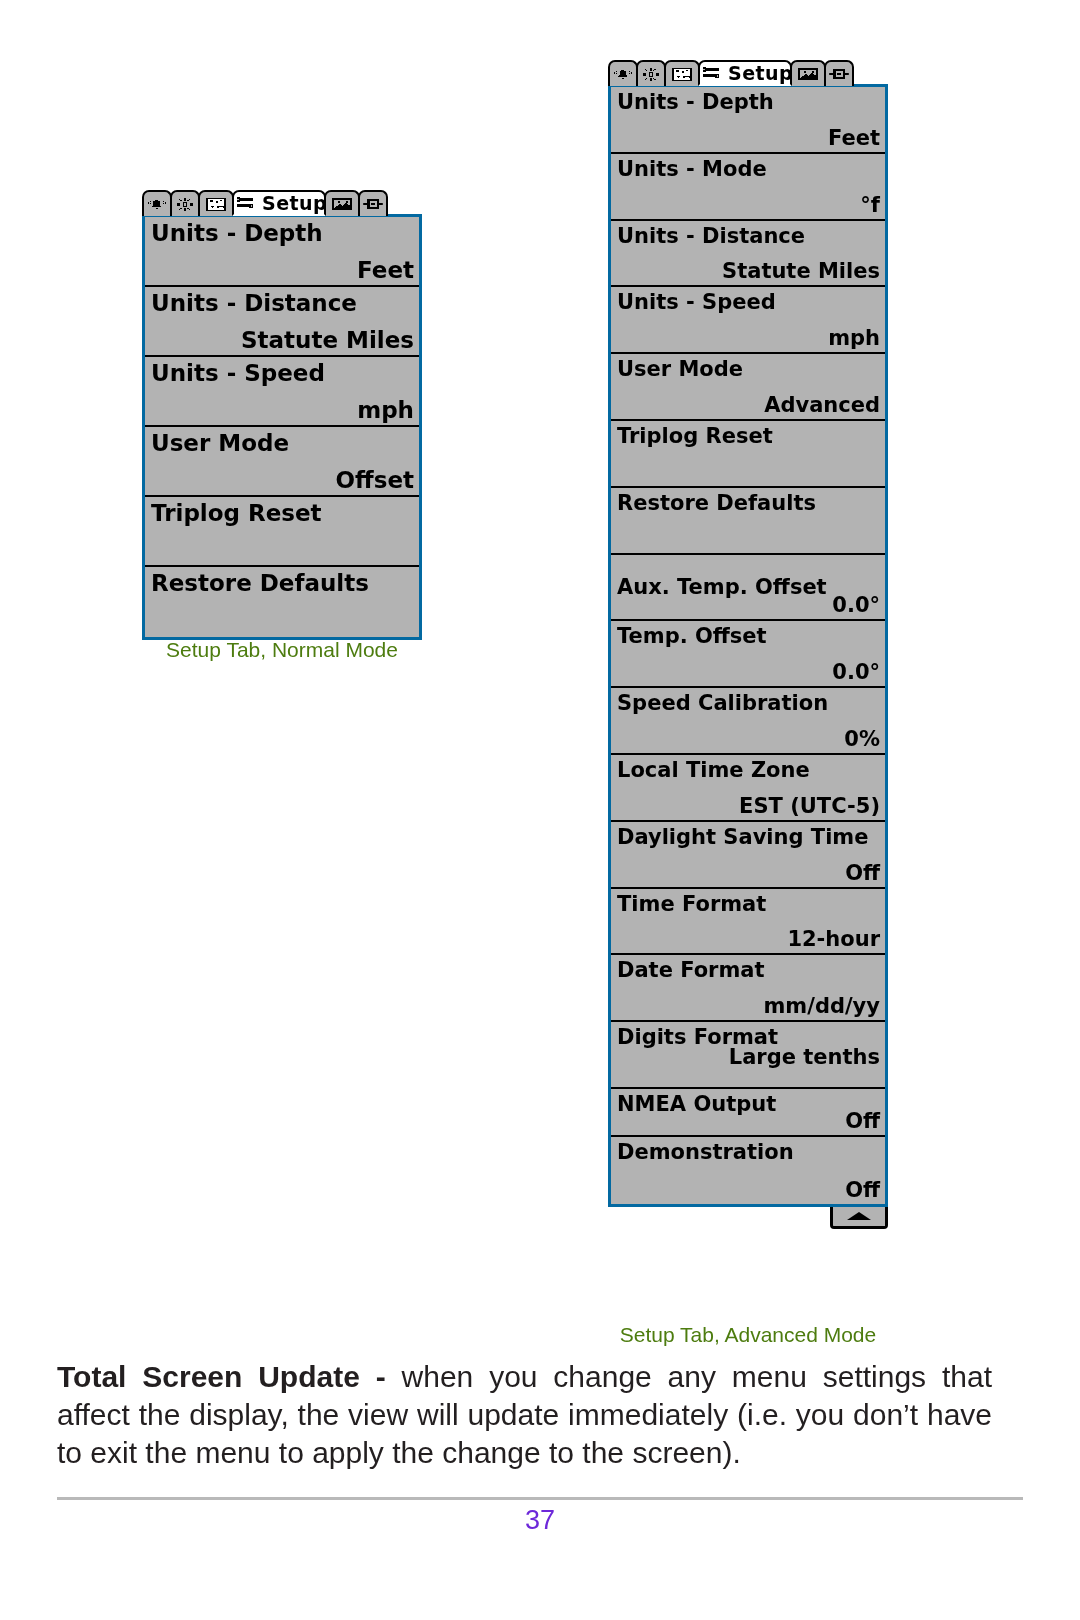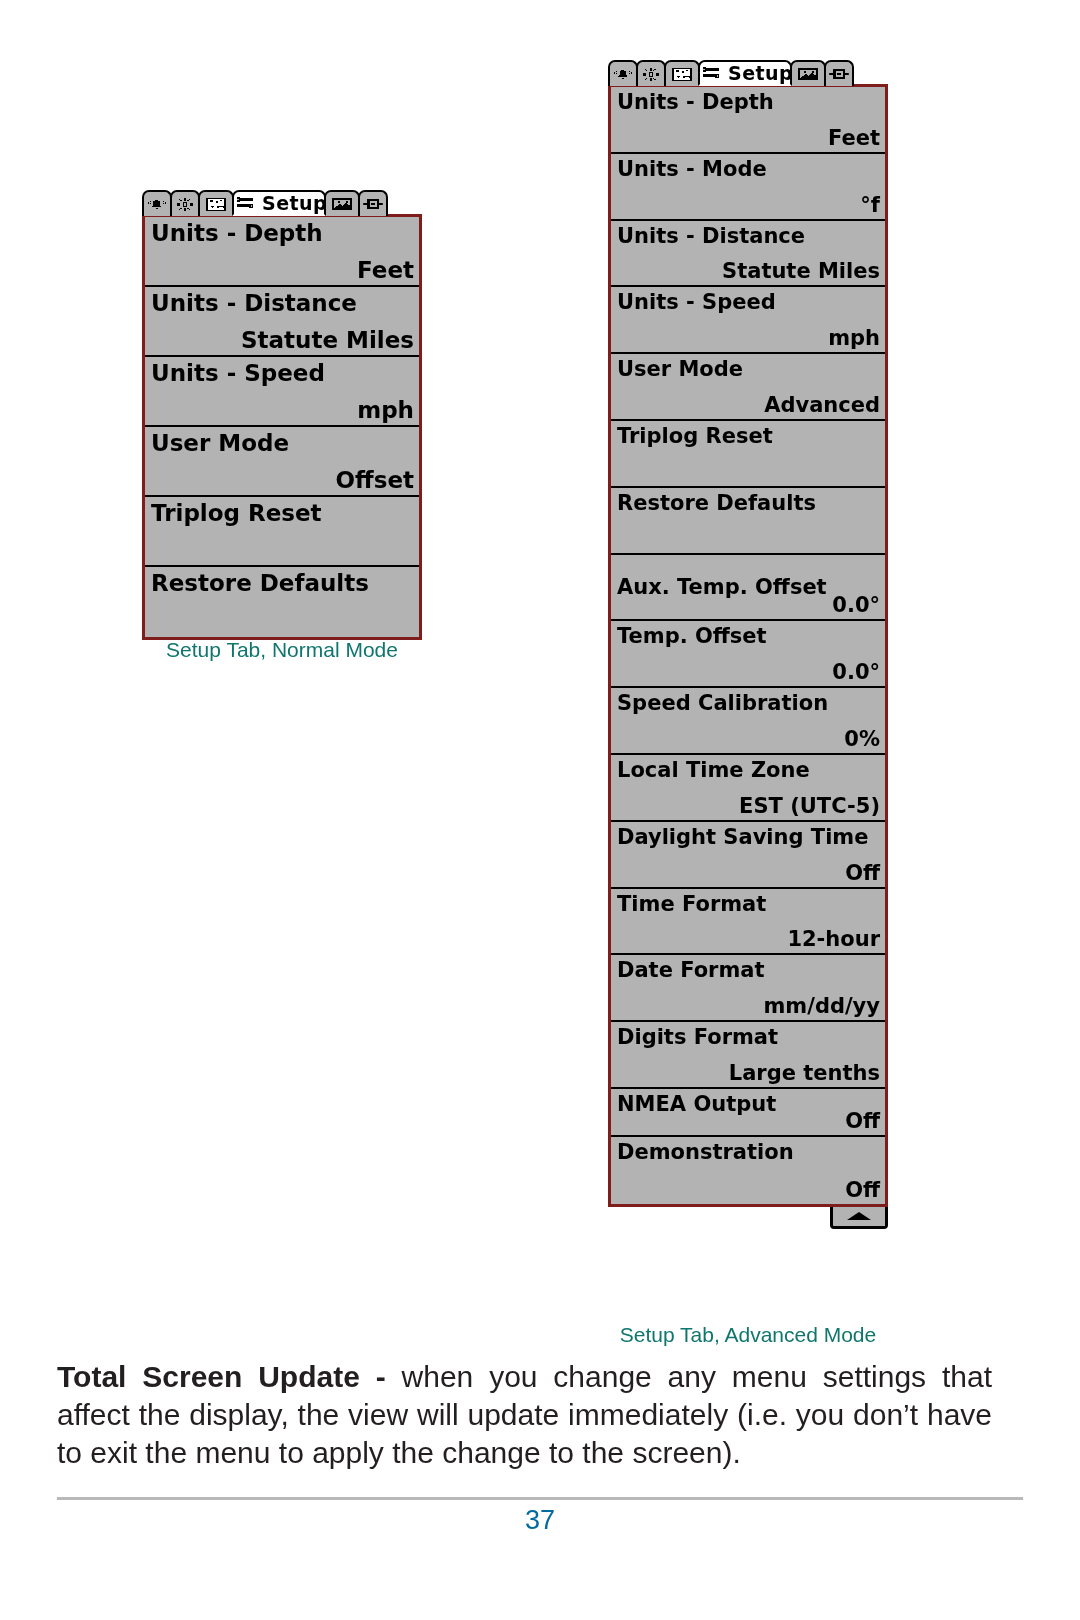--- a/index.html
+++ b/index.html
@@ -55,21 +55,21 @@
 
   
   .ic {
     display: inline-block;
     position: relative;
     line-height: 0;
   }
 
   .menu-box {
     box-sizing: border-box;
-    border: 3px solid #7f1d1d;
+    border: 3px solid #0369a1;
     background: #000000;
     position: relative;
     margin-top: -2px;
     z-index: 2;
   }
   .row {
     box-sizing: border-box;
     border-bottom: 2px solid #000000;
     background: #b3b3b3;
     position: relative;
@@ -90,21 +90,21 @@
     color: #000;
     white-space: nowrap;
     text-align: right;
   }
 
   .caption {
     position: absolute;
     text-align: center;
     font-family: "Liberation Sans", sans-serif;
     font-size: 21px;
-    color: #0f766e;
+    color: #4d7c0f;
     white-space: nowrap;
   }
 
   .scroll-arrow {
     position: absolute;
     box-sizing: border-box;
     background: #b3b3b3;
     border: 3px solid #000000;
     border-top: none;
     border-bottom-left-radius: 4px;
@@ -137,21 +137,21 @@
     background: #b9b9b9;
   }
   .pagenum {
     position: absolute;
     left: 0;
     top: 1505px;
     width: 1080px;
     text-align: center;
     font-family: "Liberation Sans", sans-serif;
     font-size: 27px;
-    color: #0369a1;
+    color: #6d28d9;
   }
 </style>
 </head>
 <body>
 
 <div class="lcd" id="normal-lcd" style="left:142px; top:190px; width:280px;">
   <div class="lcd-tabs" id="normal-tabs">
       <div class="tab" style="width: 30px; height: 26px; padding: 0px 3px;">
         <span class="ic" style="transform: scale(0.7); display: inline-block;"><svg width="26" height="20" viewBox="0 0 26 20" shape-rendering="crispEdges">
             <path d="M11 4h4v1h1v1h1v5h1v2h1v1H6v-1h1v-2h1V6h1V5h1z" fill="#000"></path>
@@ -347,21 +347,21 @@
       <div class="row" style="height: 66.8px;">
         <div class="row-label" style="left: 6px; top: 3px; font-size: 21px;">Time Format</div>
         <div class="row-value" style="right: 5px; bottom: 2px; font-size: 21px;">12-hour</div>
       </div>
       <div class="row" style="height: 66.8px; padding-left: 8px;">
         <div class="row-label" style="left: 6px; top: 3px; font-size: 21px;">Date Format</div>
         <div class="row-value" style="right: 5px; bottom: 2px; font-size: 21px;">mm/dd/yy</div>
       </div>
       <div class="row" style="height: 66.8px;">
         <div class="row-label" style="left: 6px; top: 3px; font-size: 21px;">Digits Format</div>
-        <div class="row-value" style="right: 5px; bottom: 2px; font-size: 21px;">Large tenths</div>
+        <div class="row-value" style="right: 5px; bottom: 18px; font-size: 21px;">Large tenths</div>
       </div>
       <div class="row" style="height: 48px;">
         <div class="row-label" style="left: 6px; top: 3px; font-size: 21px;">NMEA Output</div>
         <div class="row-value" style="right: 5px; bottom: 2px; font-size: 21px;">Off</div>
       </div>
       <div class="row" style="height: 66.8px;">
         <div class="row-label" style="left: 6px; top: 3px; font-size: 21px;">Demonstration</div>
         <div class="row-value" style="right: 5px; bottom: 2px; font-size: 21px;">Off</div>
       </div>
     </div>

